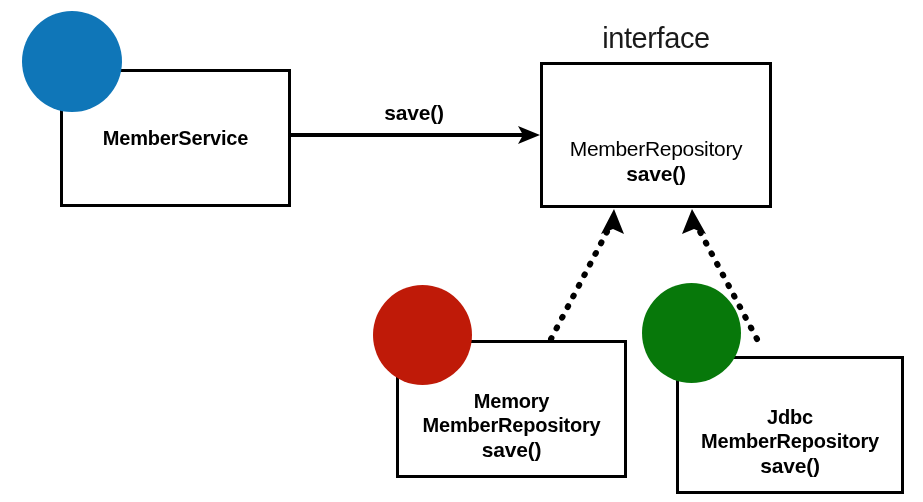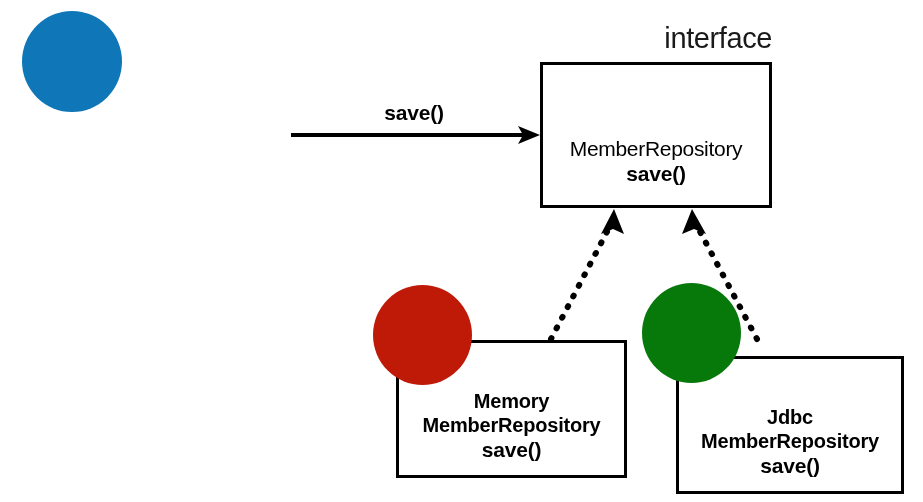--- a/index.html
+++ b/index.html
@@ -62,21 +62,21 @@
     white-space: nowrap;
   }
   .stereotype-label {
     position: absolute;
     font-weight: normal;
     font-size: 29px;
     line-height: 32px;
     color: #1a1a1a;
     letter-spacing: -0.4px;
     white-space: nowrap;
-    text-align: right;
+    text-align: center;
   }
   .edge-label {
     position: absolute;
     font-weight: bold;
     font-size: 21px;
     line-height: 24px;
     color: #000000;
     letter-spacing: -0.2px;
     white-space: nowrap;
     text-align: center;
@@ -102,20 +102,23 @@
       <line x1="551" y1="339" x2="610" y2="226" stroke="#000000" stroke-width="6" stroke-linecap="round" stroke-dasharray="1 11"></line>
       <path d="M 614 209 L 601 234 L 613 229 L 624 234 Z" fill="#000000"></path>
     </g>
 
     <g>
       <line x1="757" y1="339" x2="697" y2="226" stroke="#000000" stroke-width="6" stroke-linecap="round" stroke-dasharray="1 11"></line>
       <path d="M 692 209 L 682 234 L 694 229 L 706 234 Z" fill="#000000"></path>
     </g>
   </svg>
 
+  <div class="node-box" style="left:60px; top:69px; width:231px; height:138px;">
+    <span class="node-title-bold">MemberService</span>
+  </div>
 
   <div class="stereotype-label" style="left:540px; top:22px; width:232px;">interface</div>
 
   <div class="node-box" style="left:540px; top:62px; width:232px; height:146px; justify-content:flex-end; padding-bottom:18px;">
     <span class="node-title-regular">MemberRepository</span>
     <span class="node-method">save()</span>
   </div>
 
   <div class="node-box" style="left:396px; top:340px; width:231px; height:138px; justify-content:flex-end; padding-bottom:12px;">
     <span class="node-title-bold">Memory</span>

